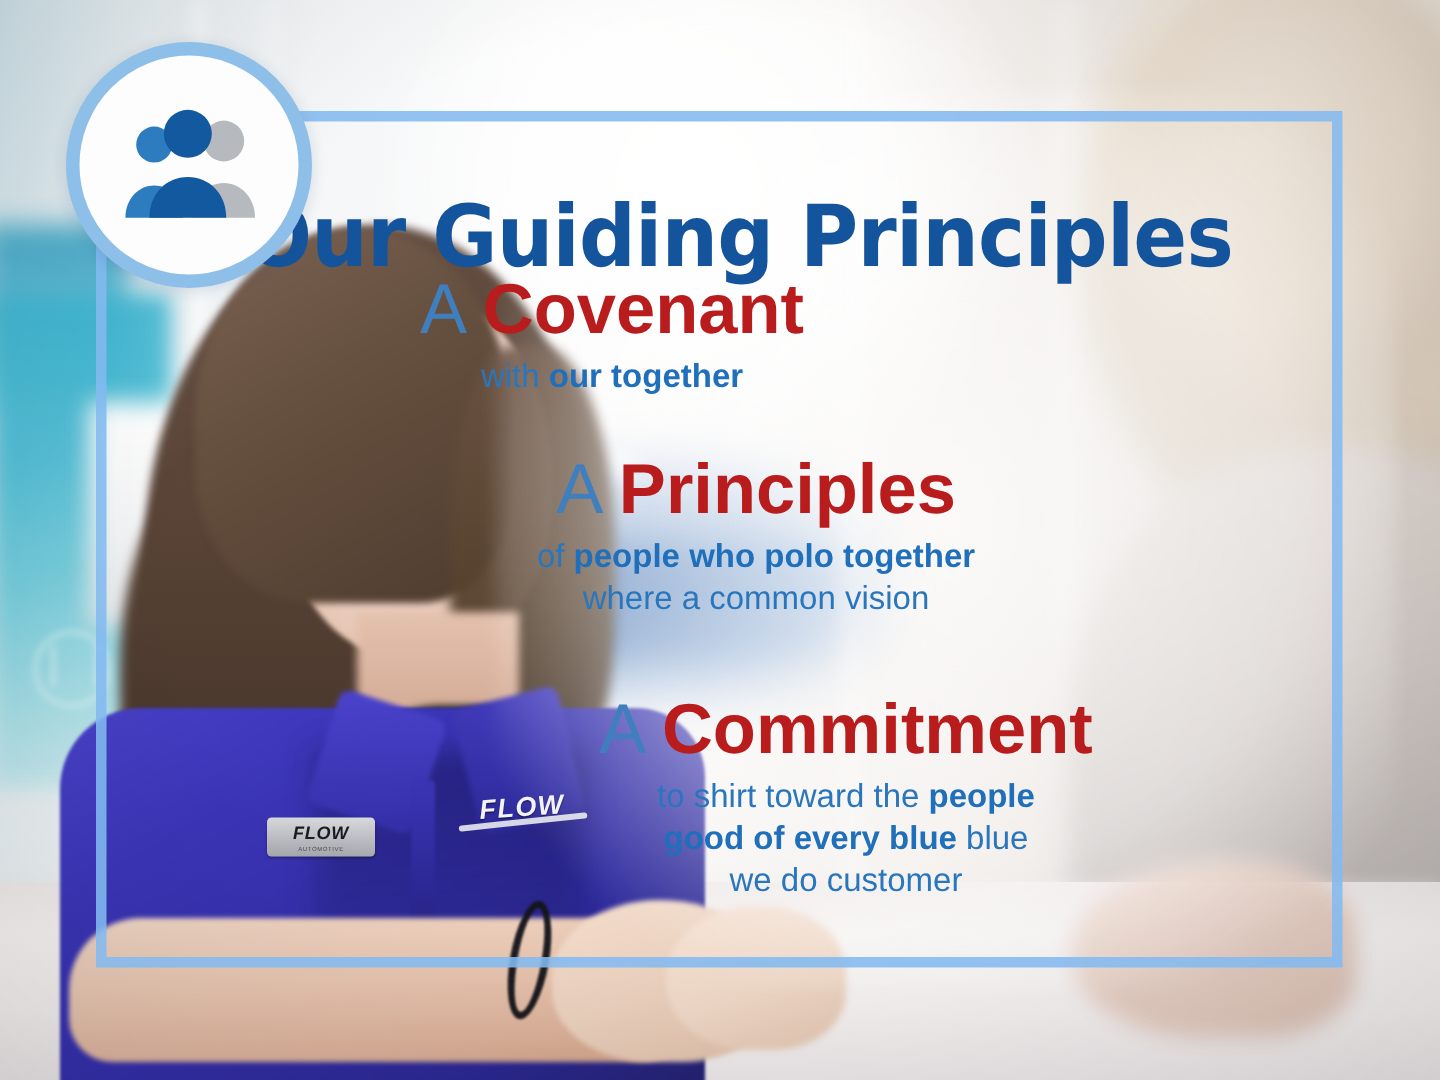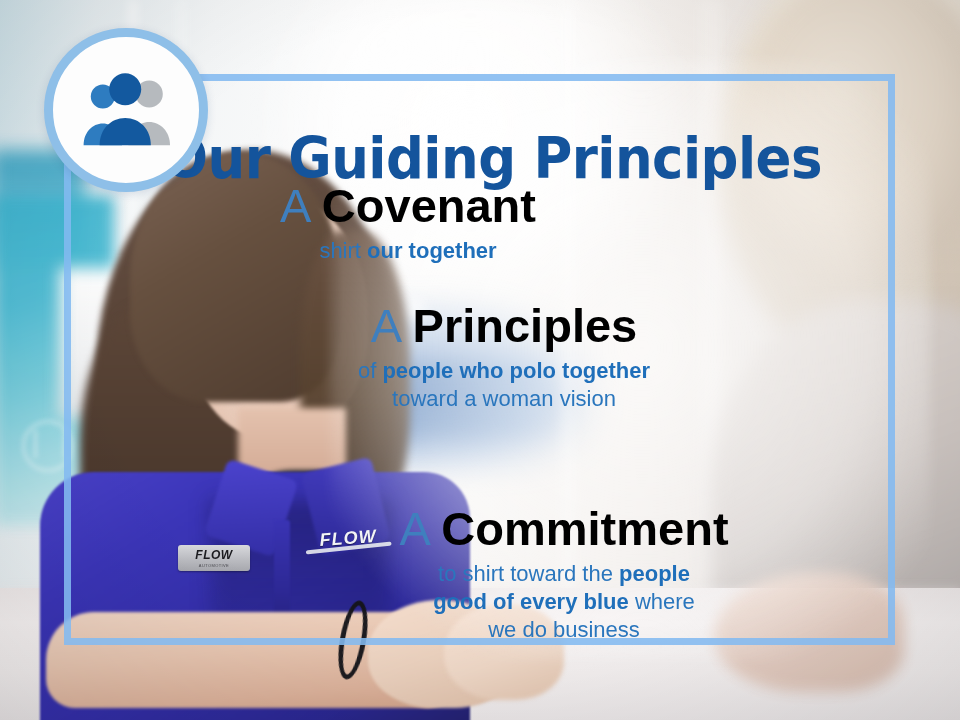--- a/index.html
+++ b/index.html
@@ -307,30 +307,30 @@
     transform:scaleX(.93);
     white-space:nowrap;
   }
 
   .block{position:absolute;text-align:center;}
   .block .line1{
     font-family:"Liberation Sans","DejaVu Sans",sans-serif;
     font-size:47px;line-height:1.04;color:#2a76bd;white-space:nowrap;
   }
   .block .line1 .art{font-weight:400;color:#3f7fbe;}
-  .block .line1 .word{font-weight:700;color:#000000;}
+  .block .line1 .word{font-weight:700;color:#b91c1c;}
   .block .sub{
     font-family:"Liberation Sans","DejaVu Sans",sans-serif;
     font-size:22px;line-height:1.28;color:#2a76bd;font-weight:400;margin-top:6px;
   }
   .block .sub b{font-weight:700;color:#1f6fba;}
 
   #blk-covenant{left:64px;top:108px;width:560px;}
   #blk-community{left:130px;top:228px;width:620px;}
-  #blk-commitment{left:180px;top:388px;width:640px;margin-top:43px;}
+  #blk-commitment{left:180px;top:388px;width:640px;}
 
   .sr-only{position:absolute;width:1px;height:1px;overflow:hidden;clip:rect(0 0 0 0);}
 </style>
 </head>
 <body>
 
 <div class="stage">
 
   <div class="photo">
     <div class="bg-base"></div>
@@ -402,42 +402,42 @@
 
   <div class="content">
 
     <h1 class="headline">Our Guiding Principles</h1>
 
     <div class="block" id="blk-covenant">
       <div class="line1">
         <span class="art">A </span><span class="word">Covenant</span>
       </div>
       <div class="sub">
-        <span>shirt </span><b>our together</b>
+        <span>with </span><b>our together</b>
       </div>
     </div>
 
     <div class="block" id="blk-community">
       <div class="line1">
         <span class="art">A </span><span class="word">Principles</span>
       </div>
       <div class="sub">
         <span>of </span><b>people who polo together</b><br>
-        <span>toward a woman vision</span>
+        <span>where a common vision</span>
       </div>
     </div>
 
     <div class="block" id="blk-commitment">
       <div class="line1">
         <span class="art">A </span><span class="word">Commitment</span>
       </div>
       <div class="sub">
         <span>to shirt toward the </span><b>people</b><br>
-        <b>good of every blue</b><span> where</span><br>
-        <span>we do business</span>
+        <b>good of every blue</b><span> blue</span><br>
+        <span>we do customer</span>
       </div>
     </div>
   </div>
 
   <div class="badge-circle">
     <svg class="people-icon" viewBox="0 0 130 96" aria-hidden="true">
 
       <circle cx="94" cy="28" r="17" fill="#b6babe"></circle>
       <path d="M68 92c0-17 12-29 26-29s26 12 26 29z" fill="#b6babe"></path>
 

